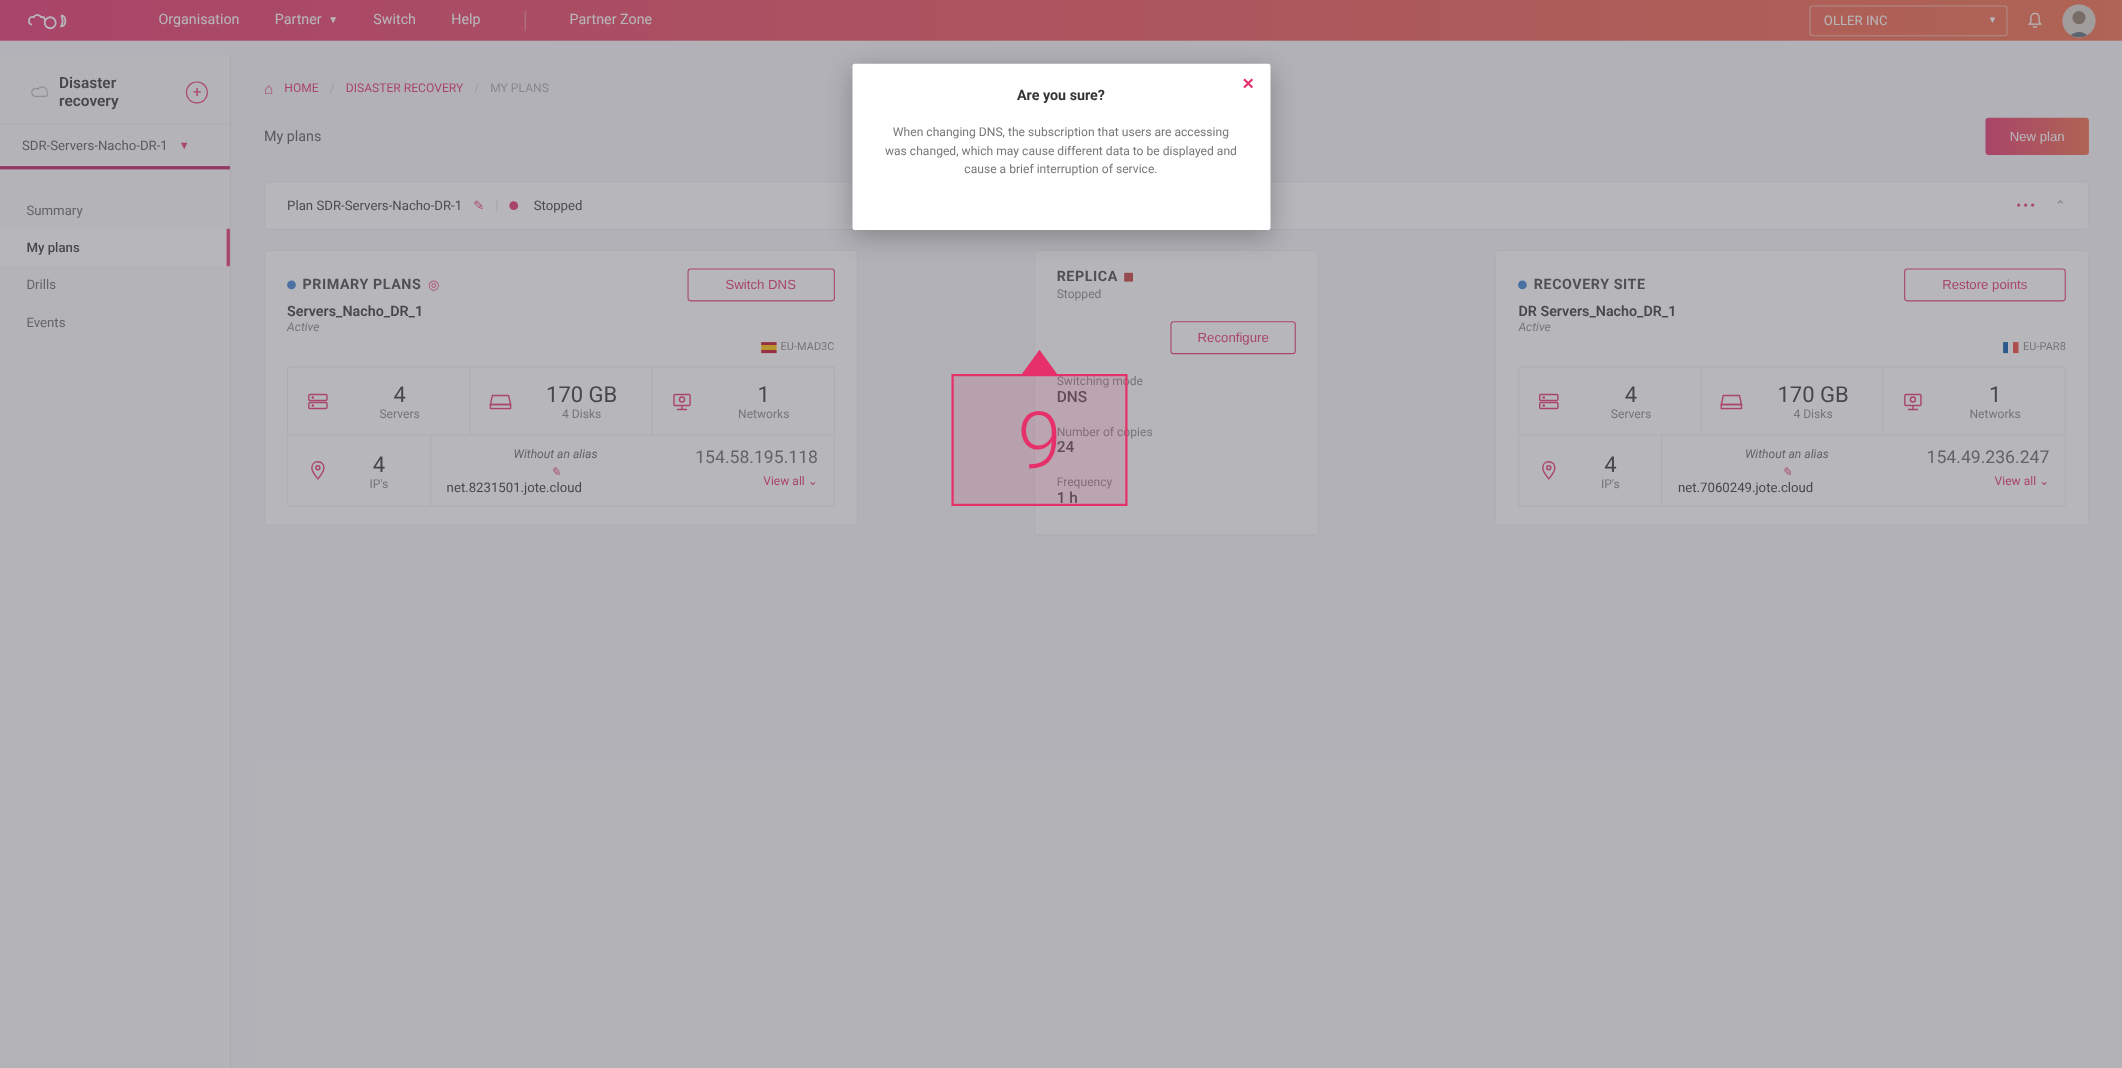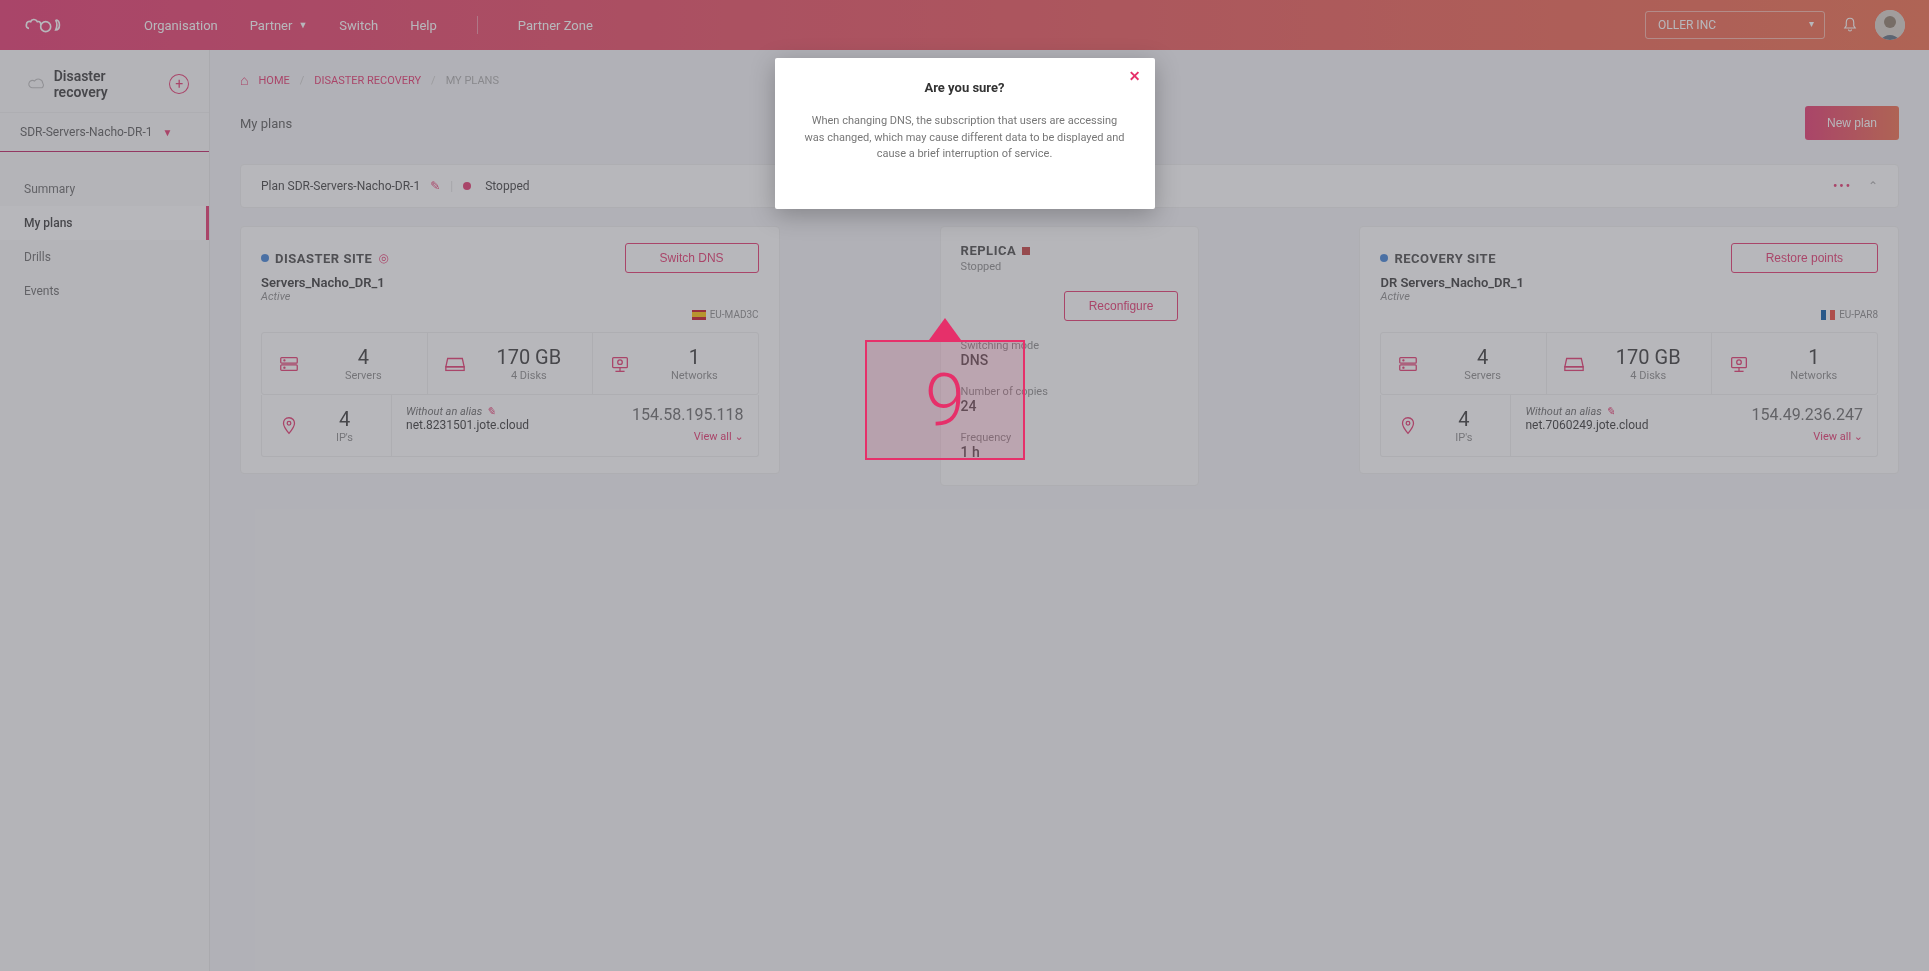--- a/index.html
+++ b/index.html
@@ -9,21 +9,21 @@
   color: #3a3a3a;
   font-size: 13px;
   width: 1929px;
   height: 971px;
   position: relative;
   overflow: hidden;
 }
 
 
 .topbar {
-  height: 50px;
+  height: 37px;
   background: linear-gradient(90deg, #e6306a 0%, #f06845 100%);
   display: flex;
   align-items: center;
   padding: 0 24px;
   color: #fff;
 }
 .logo { display: flex; align-items: center; gap: 6px; margin-right: 80px; }
 .logo svg { width: 40px; height: 24px; }
 .nav-items { display: flex; gap: 32px; align-items: center; font-size: 13px; }
 .nav-item { cursor: pointer; display: flex; align-items: center; gap: 6px; }
@@ -40,21 +40,21 @@
   top: 50px;
   left: 0;
   width: 210px;
   height: calc(100% - 50px);
   background: #fafafa;
   border-right: 1px solid #e8e8e8;
 }
 .sidebar-header { padding: 18px 20px 12px 28px; display: flex; align-items: center; gap: 8px; }
 .sidebar-title { font-weight: 600; font-size: 14px; color: #333; }
 .add-circle { width: 20px; height: 20px; border: 1px solid #e6306a; border-radius: 50%; display: flex; align-items: center; justify-content: center; color: #e6306a; cursor: pointer; margin-left: auto; font-size: 14px; }
-.sidebar-sub { padding: 12px 20px; border-top: 1px solid #eee; border-bottom: 1px solid #be185d; font-size: 12px; color: #555; display: flex; align-items: center; gap: 6px; }
+.sidebar-sub { padding: 12px 20px; border-top: 1px solid #eee; border-bottom: 3px solid #be185d; font-size: 12px; color: #555; display: flex; align-items: center; gap: 6px; }
 .sidebar-sub .caret { color: #e6306a; font-size: 10px; margin-left: 4px; }
 .sidebar-nav { padding: 20px 0; }
 .sidebar-item { padding: 10px 24px; font-size: 12px; color: #666; cursor: pointer; }
 .sidebar-item.active { color: #333; font-weight: 500; border-right: 3px solid #e6306a; background: #fff; }
 
 
 .main {
   position: absolute;
   left: 210px;
   top: 50px;
@@ -107,21 +107,21 @@
 .stat-cell { flex: 1; display: flex; align-items: center; gap: 12px; padding: 12px 14px; border-right: 1px solid #eee; }
 .stat-cell:last-child { border-right: none; }
 .stat-icon { color: #e6306a; width: 26px; height: 26px; display: flex; align-items: center; justify-content: center; }
 .stat-text { text-align: center; flex: 1; }
 .stat-value { font-size: 20px; font-weight: 400; color: #333; }
 .stat-label { font-size: 11px; color: #888; }
 
 .lower-row { display: flex; border: 1px solid #eee; border-top: none; border-radius: 0 0 3px 3px; }
 .lower-left { flex: 0 0 130px; display: flex; align-items: center; gap: 10px; padding: 12px 14px; border-right: 1px solid #eee; }
 .lower-mid { flex: 1; padding: 10px 14px; font-size: 11px; color: #666; }
-.lower-mid .alias-label { font-style: italic; display: flex; align-items: center; gap: 4px; }
+.lower-mid .alias-label { font-style: italic; display: flex; align-items: center; gap: 4px; flex-direction: column; }
 .lower-mid .alias-value { font-size: 12px; color: #333; }
 .lower-right { padding: 10px 14px; text-align: right; font-size: 11px; }
 .ip-value { color: #666; margin-bottom: 6px; font-size: 16px; }
 .view-all { color: #e6306a; font-size: 11px; cursor: pointer; }
 
 .replica-card .site-header { margin-bottom: 2px; }
 .replica-dot { width: 8px; height: 8px; background: #c43a3a; display: inline-block; }
 .replica-status { font-size: 11px; color: #888; margin-bottom: 18px; }
 .replica-row { padding: 8px 0; border-bottom: 1px solid transparent; }
 .replica-label { font-size: 11px; color: #888; }
@@ -242,21 +242,21 @@
       <span class="more-icon">•••</span>
       <span class="chevron-up">⌃</span>
     </div>
   </div>
 
   <div class="sites-row">
 
     <div class="site-card primary-card">
       <div class="site-header">
         <span class="site-kind-dot blue"></span>
-        <span class="site-kind-label">DISASTER SITE</span>
+        <span class="site-kind-label">PRIMARY PLANS</span>
         <span style="color:#e6306a;font-size:12px">◎</span>
         <button class="site-header-btn">Switch DNS</button>
       </div>
       <div class="site-sub">Servers_Nacho_DR_1</div>
       <div class="site-status">Active</div>
       <div class="site-region">
           <span class="flag es"></span>
           <span>EU-MAD3C</span>
         </div>
       <div class="stats-grid">

